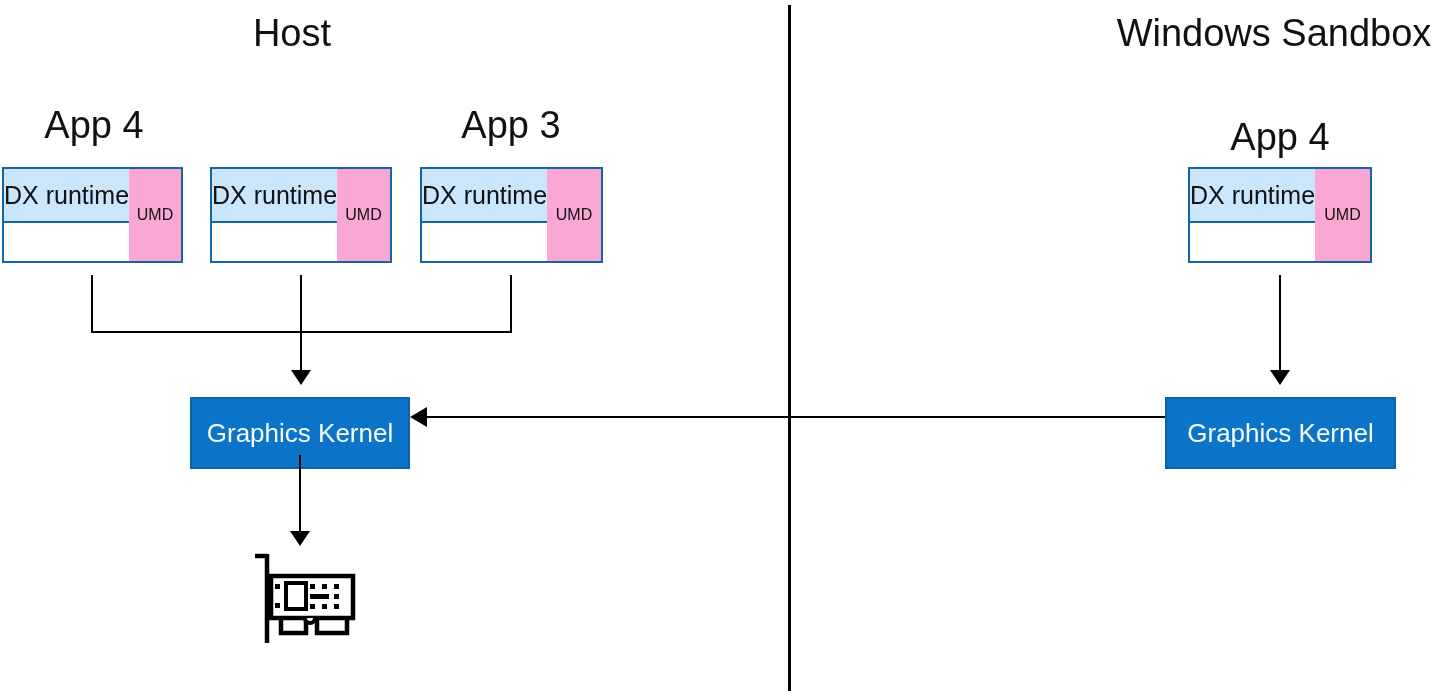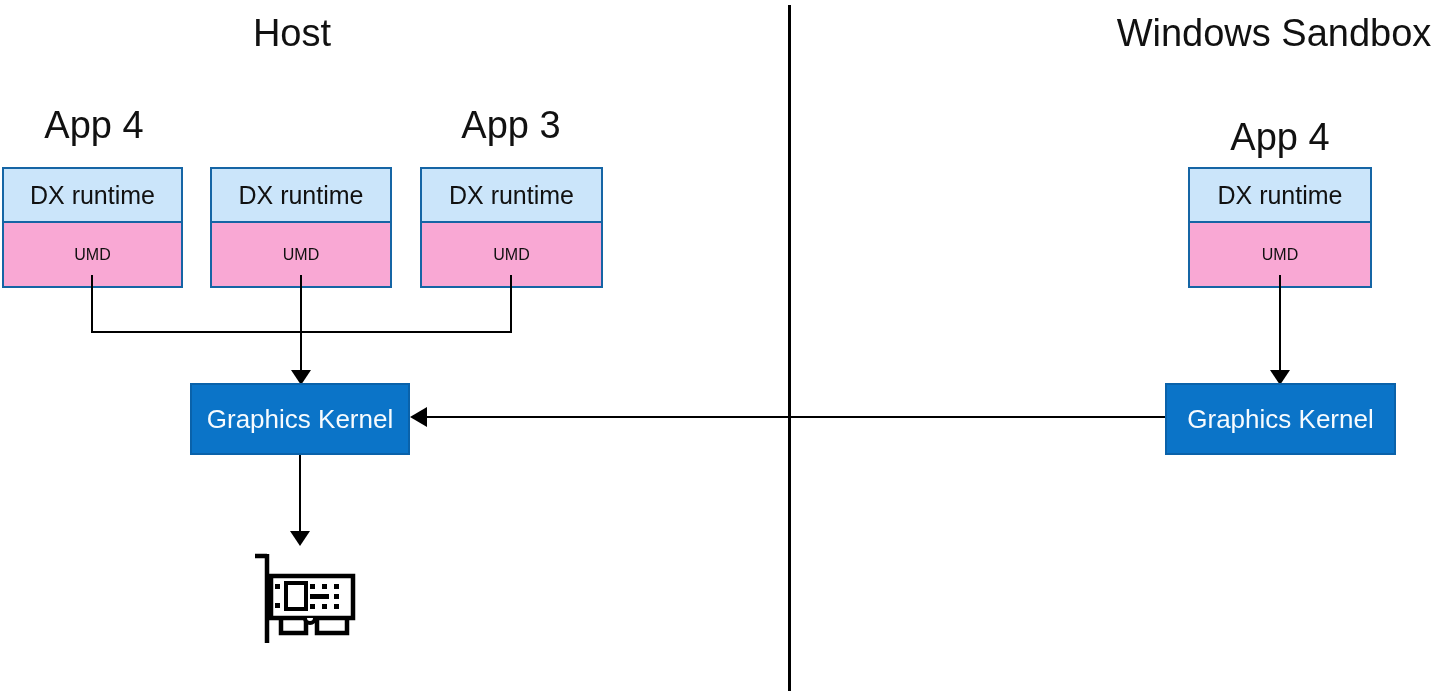--- a/index.html
+++ b/index.html
@@ -27,23 +27,23 @@
     font-size: 38px;
     color: #111111;
     text-align: center;
     white-space: nowrap;
   }
 
   .app-box {
     box-sizing: border-box;
     border: 2px solid #1565A5;
     width: 182px;
-    height: 121px;
+    height: 96px;
     display: flex;
-    flex-direction: column;
+    flex-direction: row;
   }
   .layer-top {
     box-sizing: border-box;
     height: 54px;
     background: #CBE5FA;
     border-bottom: 2px solid #1565A5;
     display: flex;
     align-items: center;
     justify-content: center;
     font-size: 25px;
@@ -61,20 +61,21 @@
 
   .kernel-box {
     box-sizing: border-box;
     background: #0B74C8;
     border: 2px solid #0A62AA;
     display: flex;
     align-items: center;
     justify-content: center;
     font-size: 26px;
     color: #F7FBFE;
+    margin-top: 14px;
   }
 
   .line { background: #000000; }
 
   .arrow-down {
     width: 0; height: 0;
     border-left: 10px solid transparent;
     border-right: 10px solid transparent;
     border-top: 15px solid #000000;
   }

